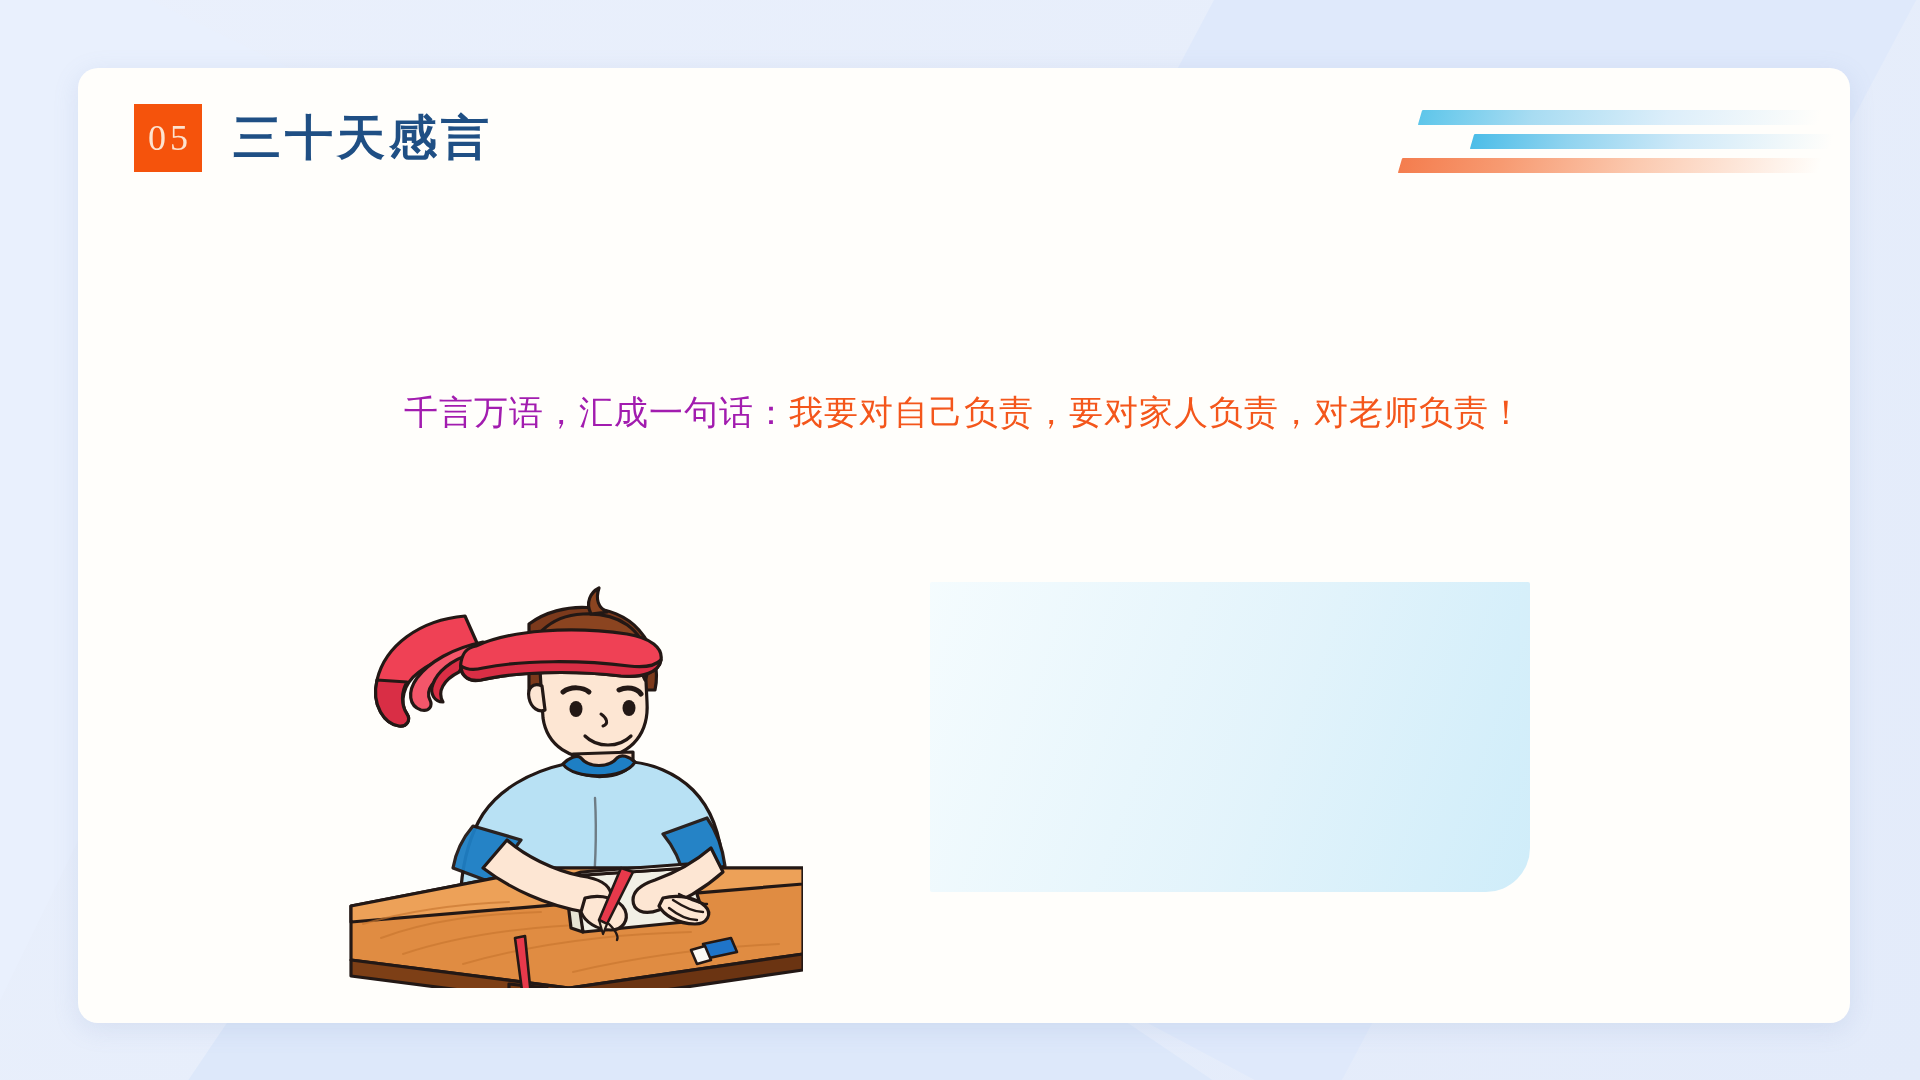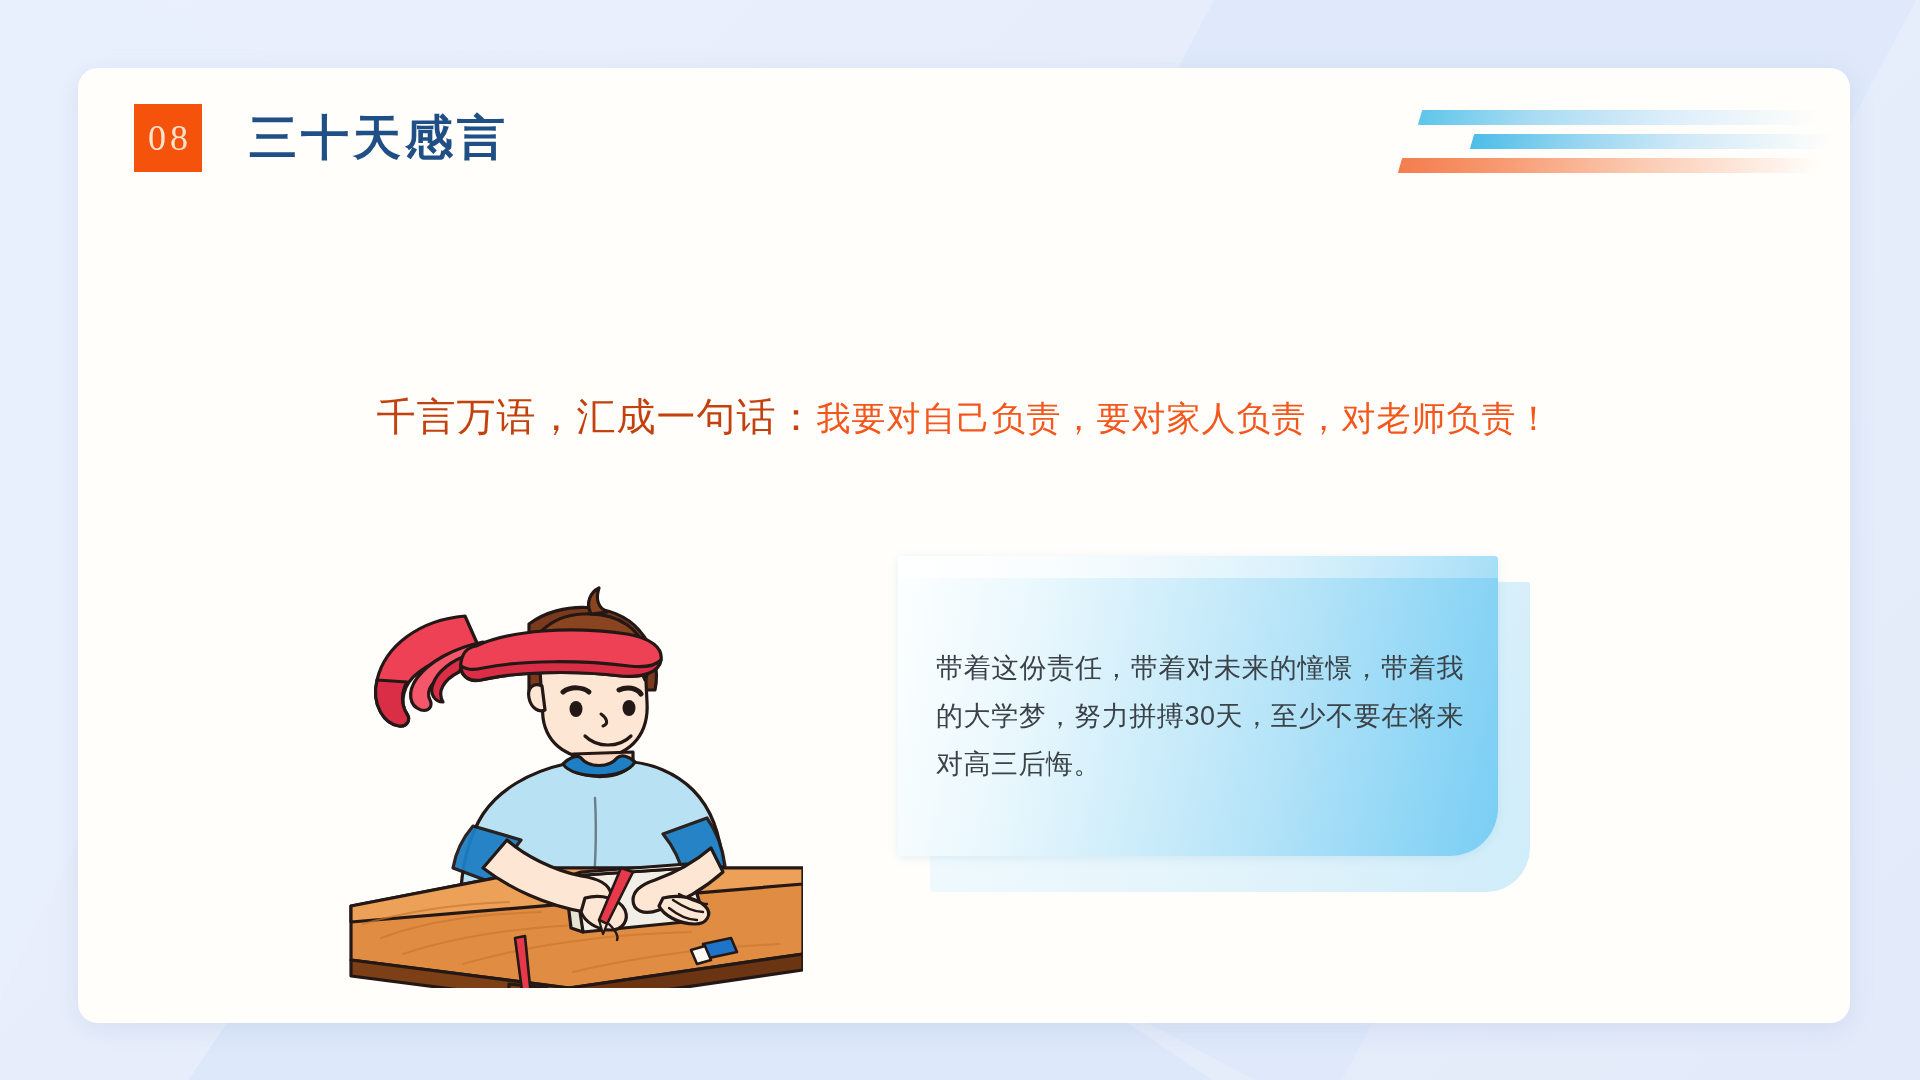--- a/index.html
+++ b/index.html
@@ -52,21 +52,21 @@
   .header { position:absolute; left:56px; top:36px; display:flex; align-items:center; }
   .num-badge {
     width:68px; height:68px;
     background:#f5530c;
     display:flex; align-items:center; justify-content:center;
     font-family:"Liberation Serif","DejaVu Serif",serif;
     font-size:36px; color:#fde3cf; letter-spacing:4px;
     padding-left:4px;
   }
   .head-title {
-    margin-left:47px;
+    margin-left:31px;
     font-size:48px; font-weight:bold;
     color:#1f4f84; letter-spacing:4px;
     line-height:1;
   }
 
   
   .deco-bars {
     position:absolute; right:-6px; top:14px;
     width:470px; height:110px;
   }
@@ -81,21 +81,21 @@
   .bar-o1 { left:14px;  top:76px;  width:420px; height:15px;
             background:linear-gradient(90deg,#f47d4e 0%,#f79a71 24%,#fbc9af 56%,rgba(255,255,255,0) 100%); }
 
   
   .headline {
     position:absolute; left:0; right:0; top:322px;
     text-align:center;
     white-space:nowrap;
   }
   .headline .hl-plain {
-    font-size:39px; color:#c2410c; letter-spacing:1px;
+    font-size:34px; color:#a21caf; letter-spacing:1px;
   }
   .headline .hl-accent {
     font-size:34px; font-weight:normal; color:#f4561b; letter-spacing:1px;
   }
 
   
   .quote-wrap { position:absolute; left:820px; top:488px; width:640px; height:340px; }
   .quote-shadow {
     position:absolute; left:32px; top:26px;
     width:600px; height:310px;
@@ -132,39 +132,36 @@
 <div id="bg-layer">
   <div class="bg-base"></div>
   <div class="bg-diag-left"></div>
   <div class="bg-diag-right"></div>
   <div class="bg-diag-bottom"></div>
 </div>
 
 <div id="slide">
 
   <div class="header">
-    <div class="num-badge">08</div>
+    <div class="num-badge">05</div>
     <div class="head-title">三十天感言</div>
   </div>
 
   <div class="deco-bars">
     <div class="bar bar-b1"></div>
     <div class="bar bar-b2"></div>
     <div class="bar bar-o1"></div>
   </div>
 
   <div class="headline">
     <span class="hl-plain">千言万语，汇成一句话：</span><span class="hl-accent">我要对自己负责，要对家人负责，对老师负责！</span>
   </div>
 
   <div class="quote-wrap">
     <div class="quote-shadow"></div>
-    <div class="quote-card">
-      <div class="quote-text">带着这份责任，带着对未来的憧憬，带着我的大学梦，努力拼搏30天，至少不要在将来对高三后悔。</div>
-    </div>
   </div>
 
   <div class="illus">
     <svg viewBox="0 0 470 420" xmlns="http://www.w3.org/2000/svg">
       <g stroke="#231815" stroke-width="3.2" stroke-linejoin="round" stroke-linecap="round">
 
         <g>
           <path d="M132 48 C86 52 52 78 44 112 C38 138 52 156 66 158
                    C74 159 78 152 74 146 C66 134 70 116 86 104
                    C104 90 128 84 148 84 Z" fill="#ef4155"></path>

